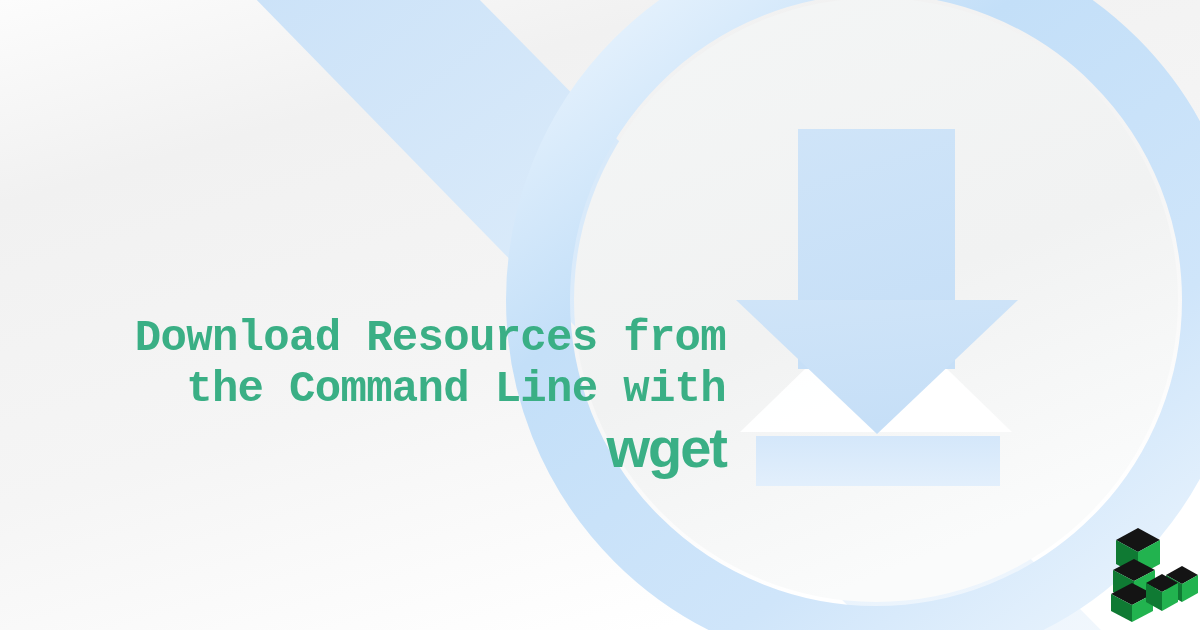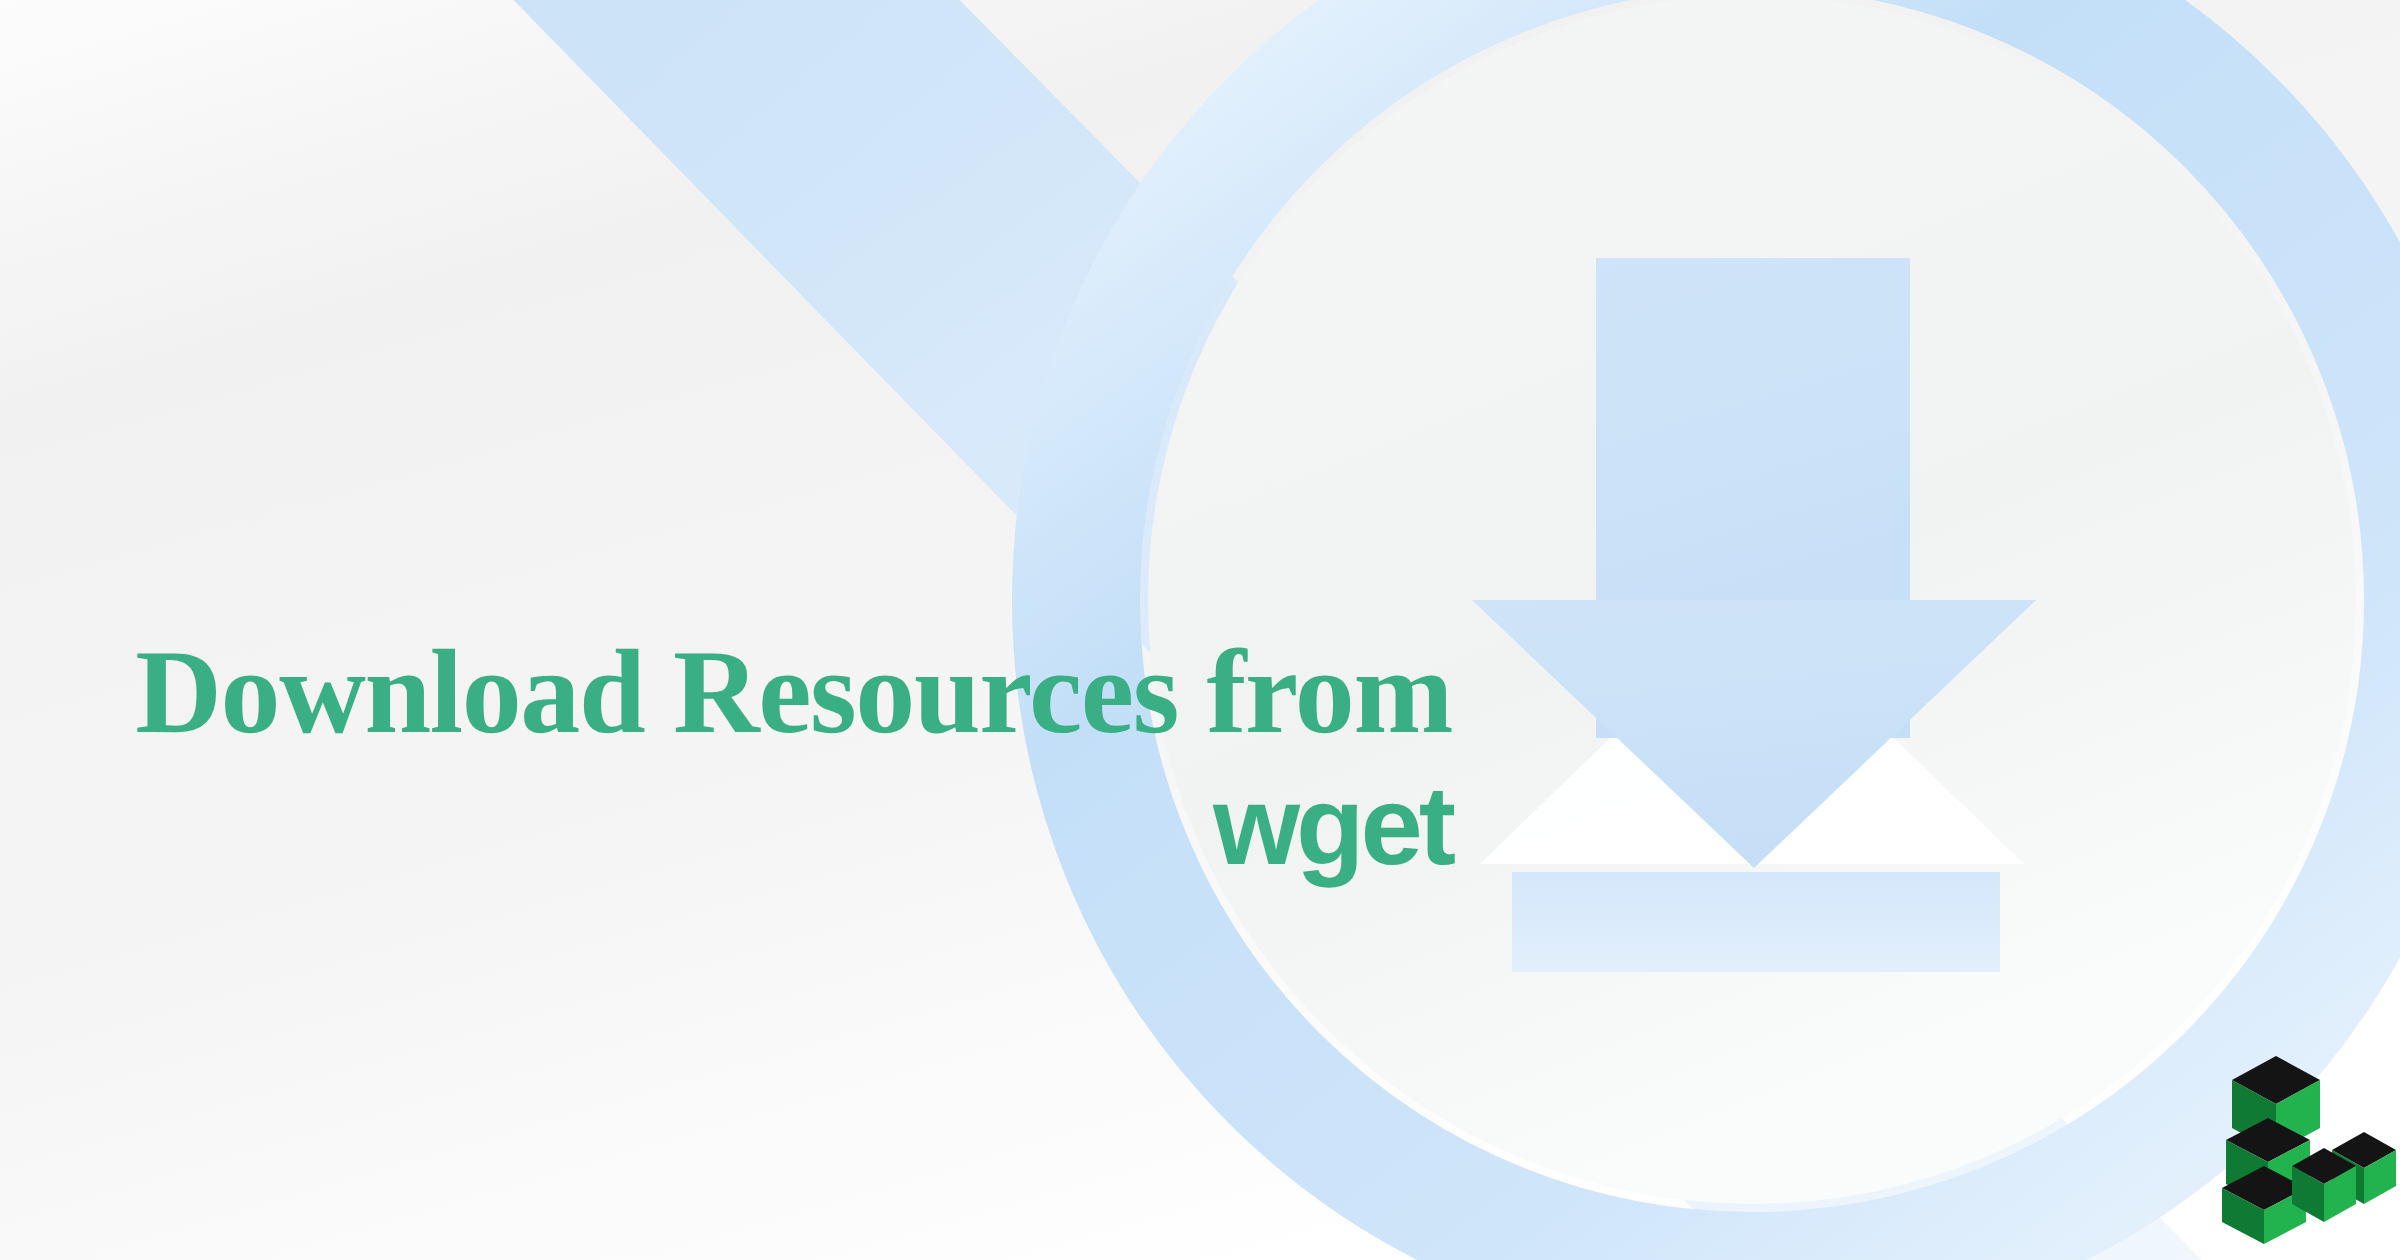--- a/index.html
+++ b/index.html
@@ -36,23 +36,23 @@
     left: 0;
     top: 316px;
     width: 726px;
     text-align: right;
     z-index: 5;
     line-height: 1.0;
   }
 
   .title-line {
     display: block;
-    font-family: Liberation Serif, serif;
+    font-family: Liberation Mono, monospace;
     font-weight: bold;
-    font-size: 60px;
+    font-size: 44px;
     letter-spacing: -0.7px;
     color: #3aaf85;
     margin: 0;
     padding: 0 0 7px 0;
     white-space: nowrap;
   }
 
   #wget-word {
     display: block;
     font-family: "Liberation Sans", sans-serif;
@@ -141,20 +141,21 @@
 
     <g>
       <rect x="798" y="129" width="157" height="240" fill="url(#arrowGrad)"></rect>
       <polygon points="736,300 1018,300 877,434" fill="url(#arrowGrad)"></polygon>
       <rect x="756" y="436" width="244" height="50" fill="url(#barGrad)"></rect>
     </g>
   </svg>
 
   <div id="headline">
     <span class="title-line">Download Resources from</span>
+    <span class="title-line">the Command Line with</span>
     <span id="wget-word">wget</span>
   </div>
 
   <svg id="site-logo" viewBox="0 0 92 104" xmlns="http://www.w3.org/2000/svg">
     <g>
       <polygon points="8,22 30,10 52,22 30,34" fill="#141414"></polygon>
       <polygon points="8,22 30,34 30,58 8,46" fill="#0f7a33"></polygon>
       <polygon points="30,34 52,22 52,46 30,58" fill="#22b34f"></polygon>
     </g>
     <g>

